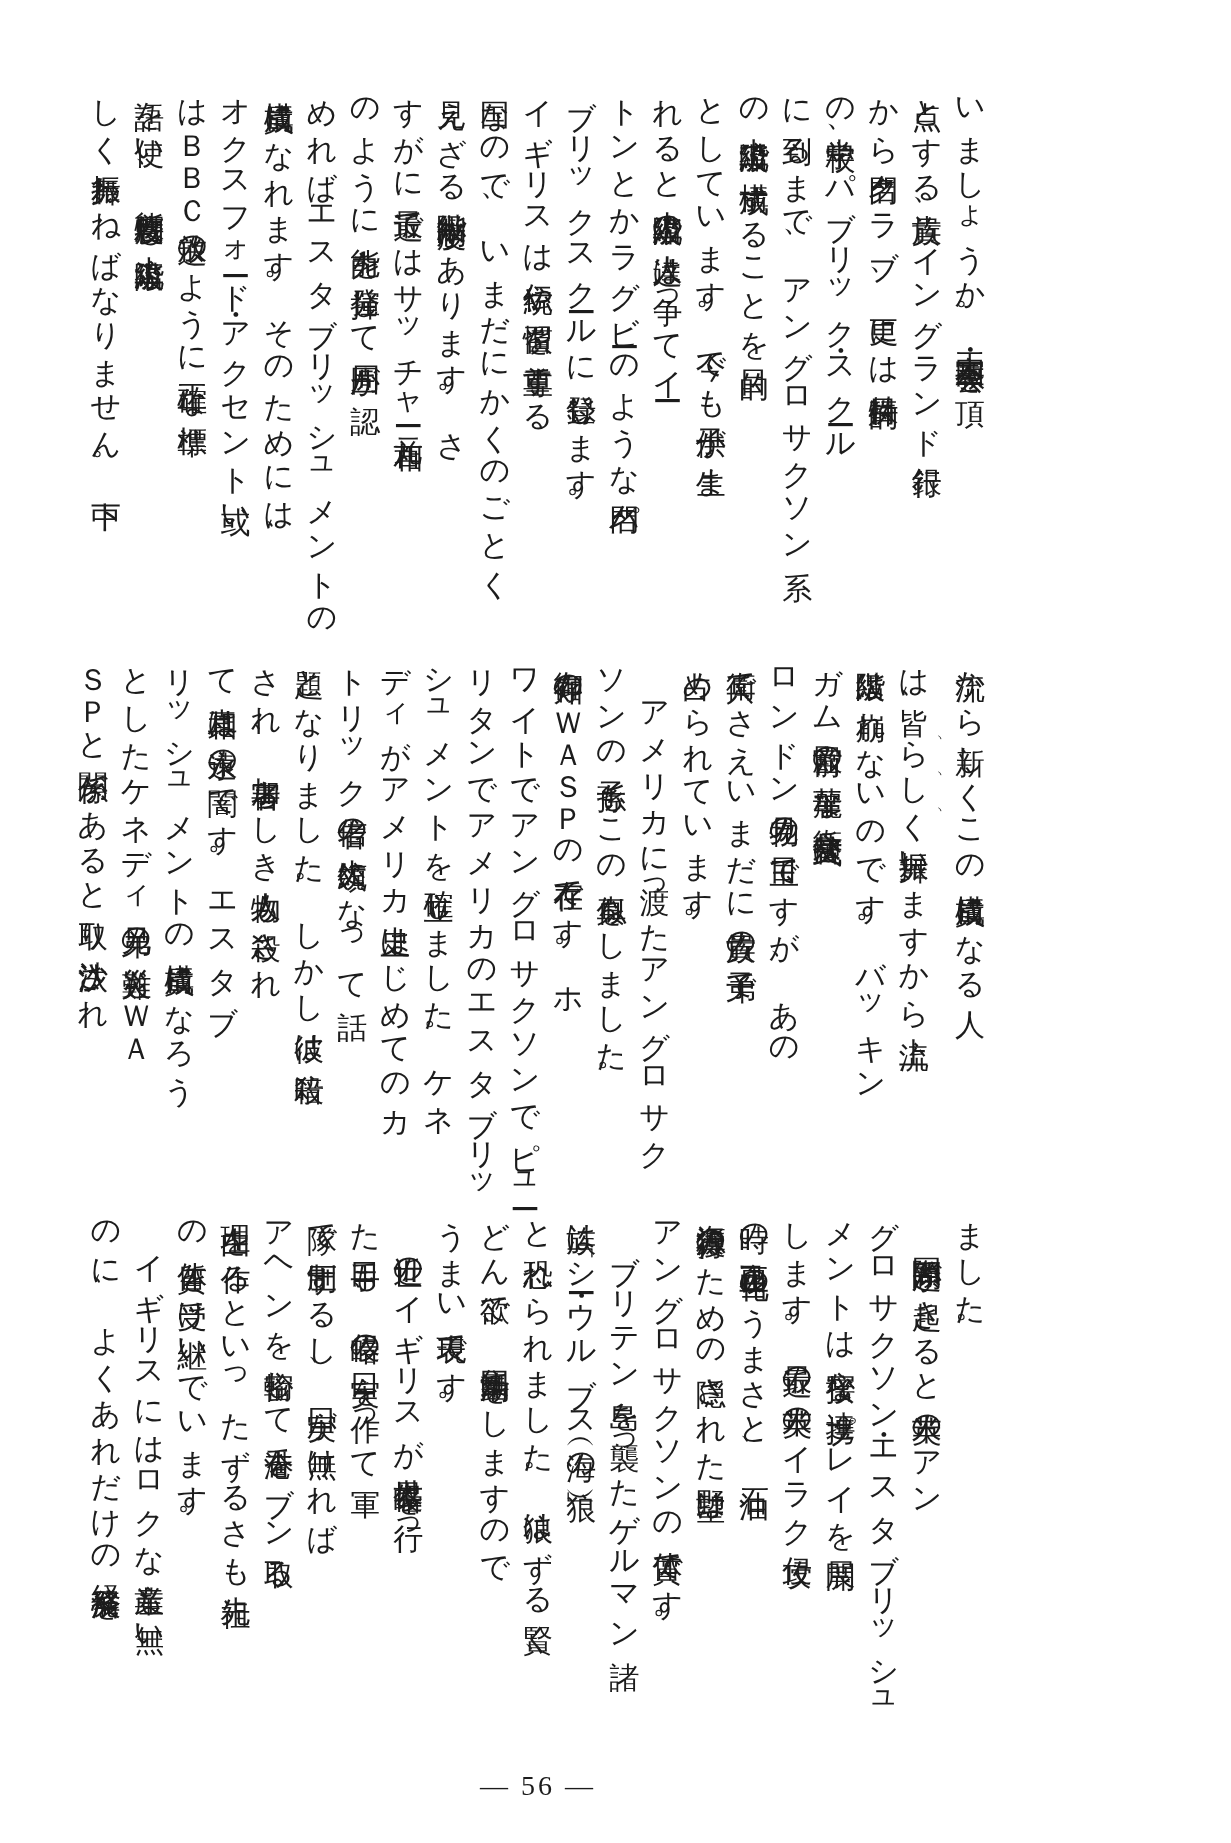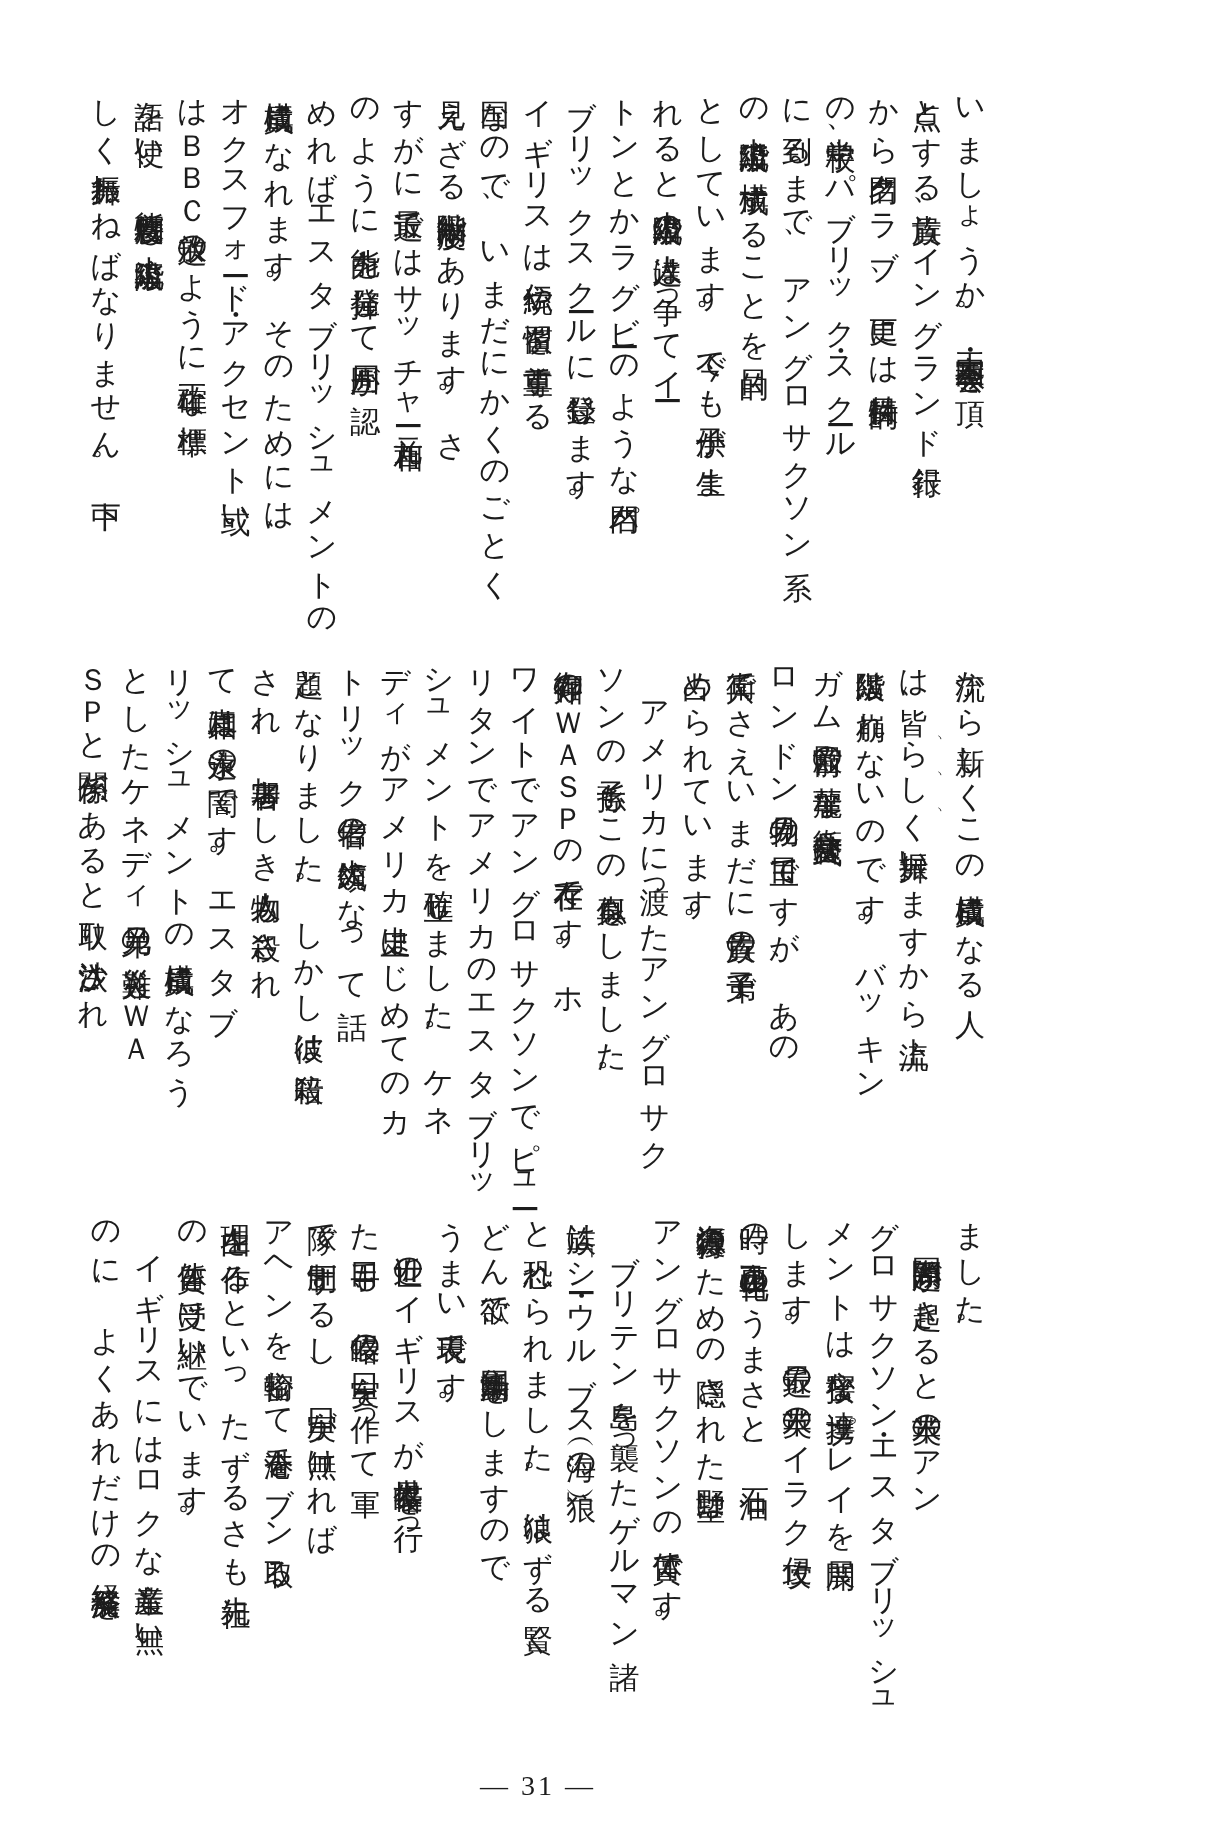--- a/index.html
+++ b/index.html
@@ -110,14 +110,14 @@
       <div class="col">うまい表現です。</div>
       <div class="col">　近世のイギリスが世界侵略を行っ</div>
       <div class="col">た手口も、侵略の口実を作って軍</div>
       <div class="col">隊で制圧するし、口実が無ければ</div>
       <div class="col">アヘンを密輸して香港をブン取る</div>
       <div class="col">理由を作るといったずるさも先祖</div>
       <div class="col">の体質を受け継いでいます。</div>
       <div class="col">　イギリスにはロクな産業も無い</div>
       <div class="col">のに、よくあれだけの経済発展を</div>
     </section>
-  <div class="folio">― 31 ―</div>
+  <div class="folio">― 56 ―</div>
 </div>
 
 </body></html>

